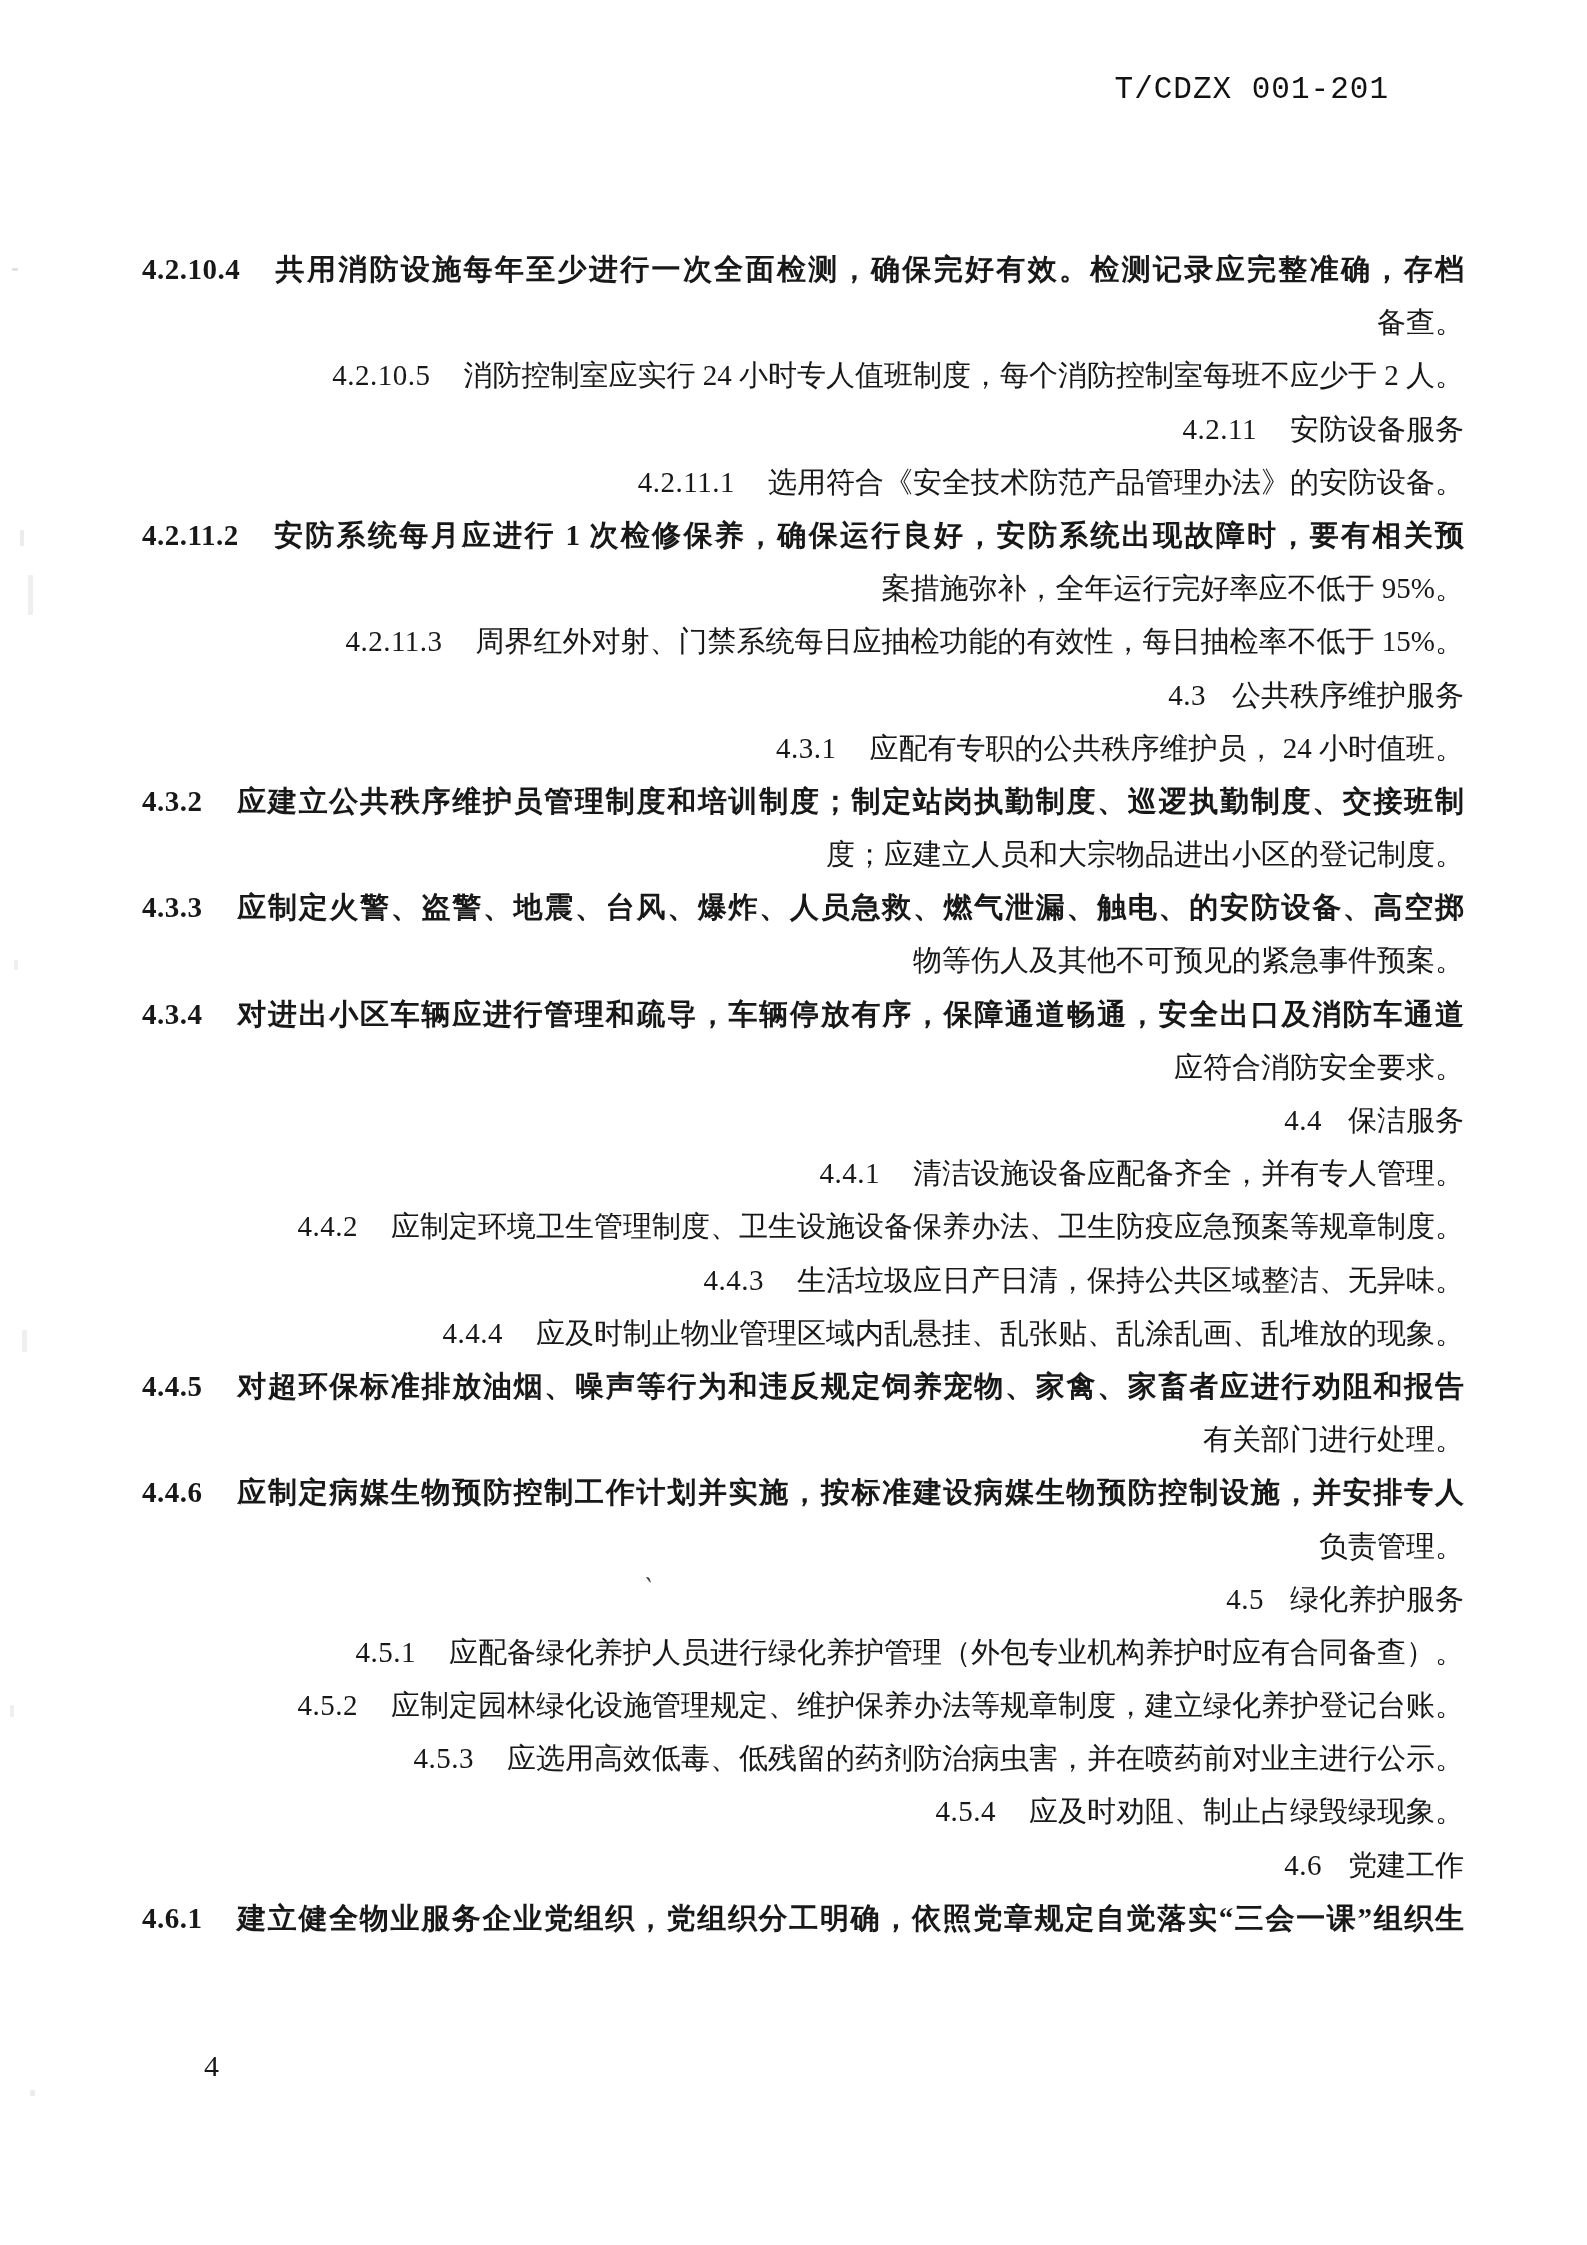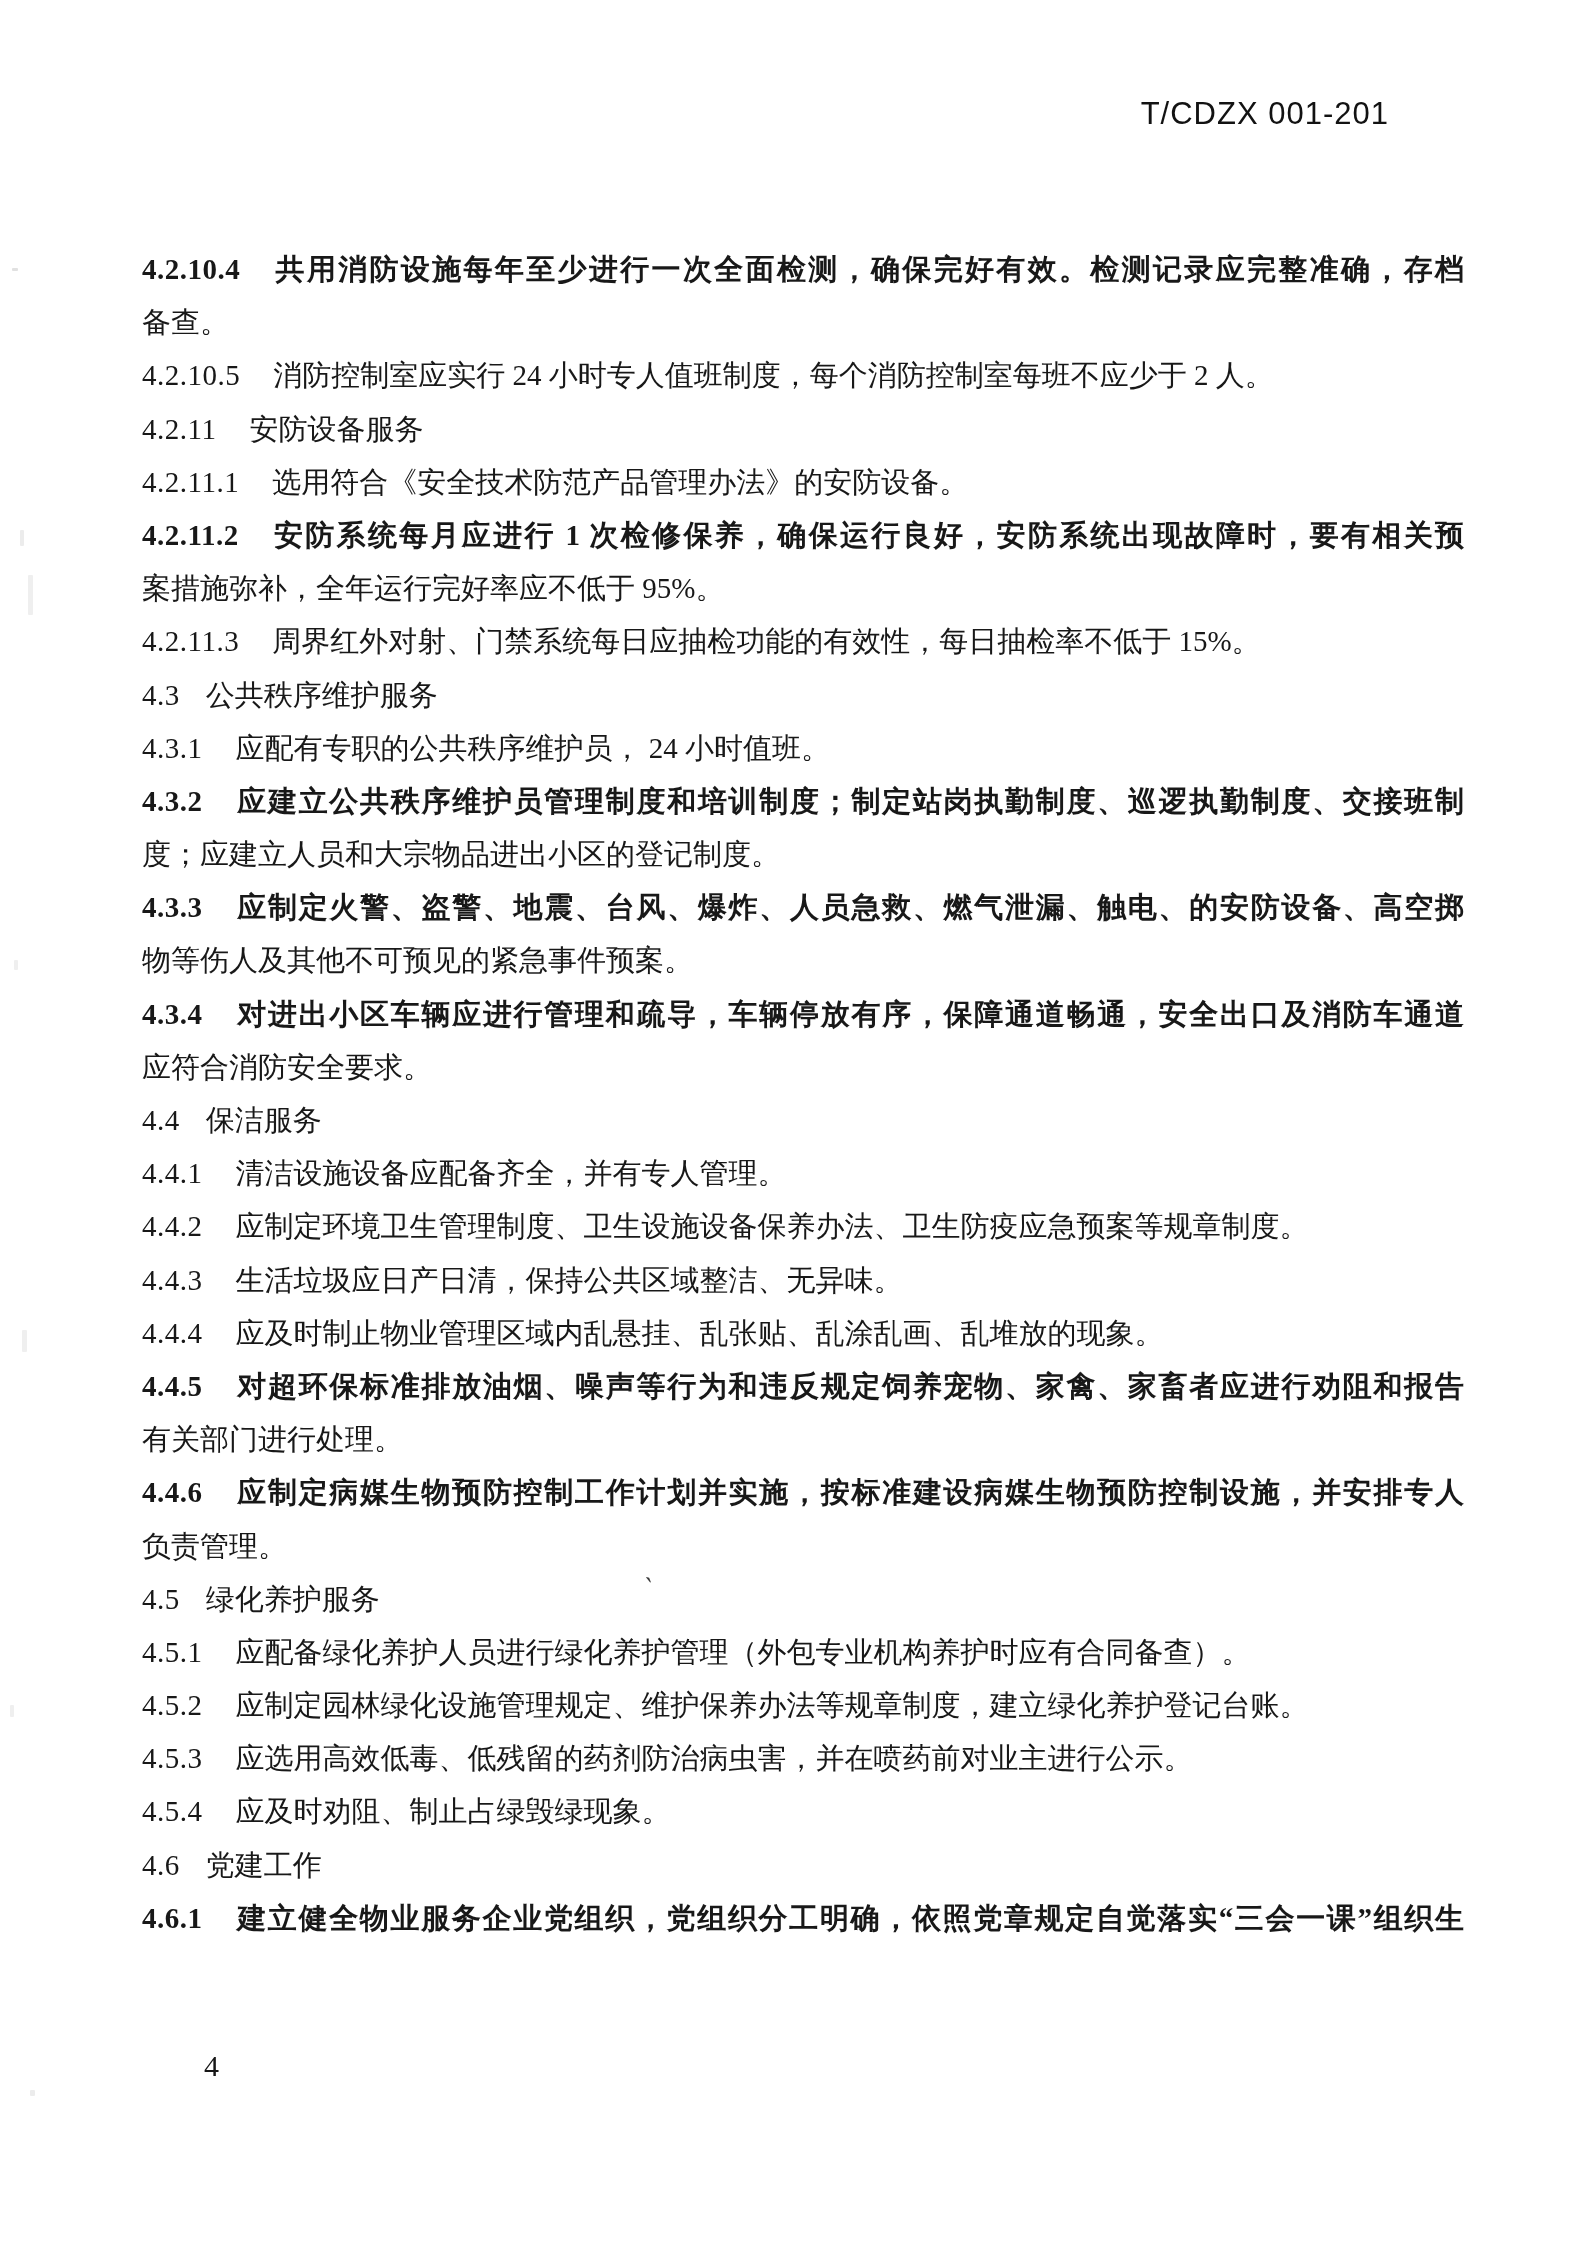--- a/index.html
+++ b/index.html
@@ -6,39 +6,39 @@
   body{
     width:1587px;height:2245px;
     background:#ffffff;
     position:relative;
     overflow:hidden;
     font-family:"Liberation Serif", serif;
     color:#181818;
   }
   .header-code{
     position:absolute;
-    top:96px;right:198px;
-    font-family:Liberation Sans, sans-serif;
+    top:72px;right:198px;
+    font-family:Liberation Mono, monospace;
     font-size:31px;
     letter-spacing:1px;
     color:#121212;
     margin-left:12px;
   }
   .doc-body{
     position:absolute;
     left:142px;top:243px;
     width:1322px;
   }
   .line{
     height:53.2px;
     line-height:53.2px;
     font-size:29px;
     white-space:nowrap;
     overflow:hidden;
-    text-align:left;
+    text-align:right;
     color:#181818;
   }
   .line.full{
     white-space:normal;
     text-align:justify;
     text-align-last:justify;
     font-weight:bold;
   }
   .num{
     padding-right:33px;

